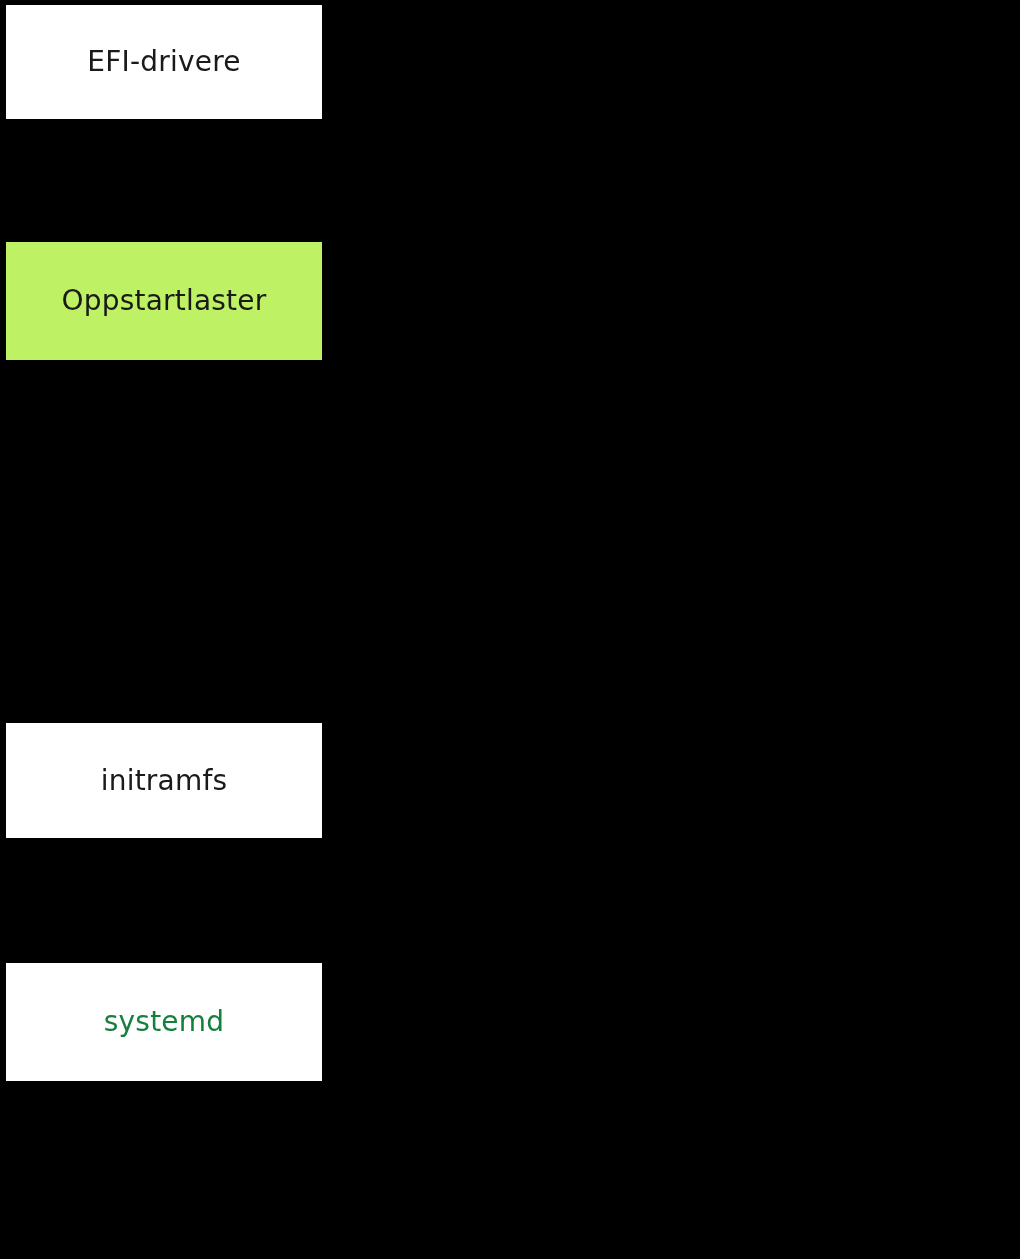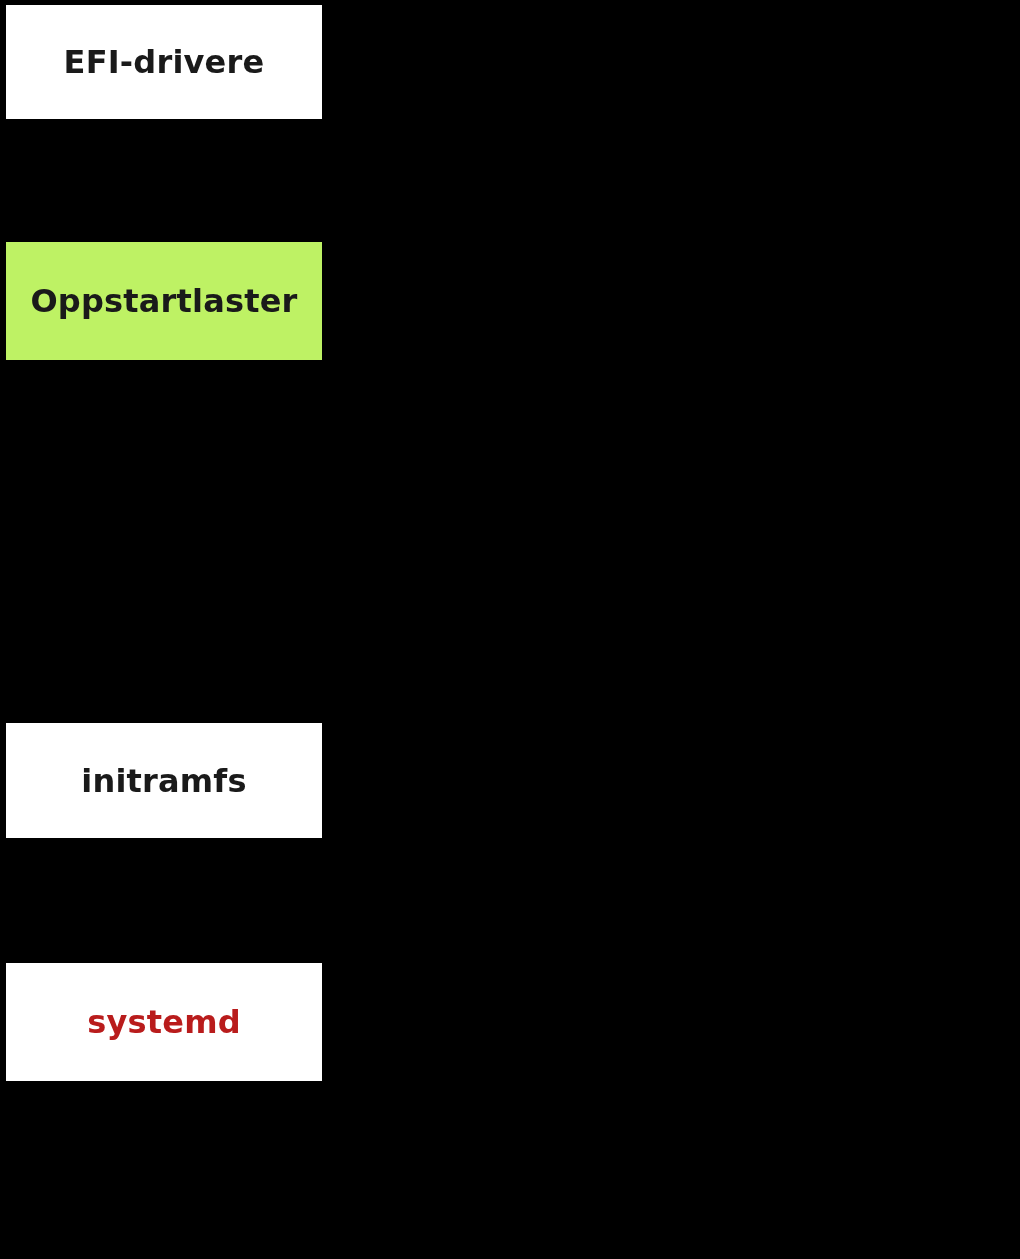--- a/index.html
+++ b/index.html
@@ -25,22 +25,22 @@
     background: #ffffff;
     display: flex;
     align-items: center;
     justify-content: center;
     box-sizing: border-box;
     overflow: hidden;
   }
   .stage-label {
     color: #1a1a1a;
     font-family: "DejaVu Sans", "Liberation Sans", sans-serif;
-    font-size: 32px;
-    font-weight: 700;
+    font-size: 28px;
+    font-weight: 400;
     line-height: 1;
     letter-spacing: 0.2px;
     white-space: nowrap;
     text-align: left;
   }
   
   #stage-box-0 { left: 6px;  top: 5px;    width: 316px; height: 114px; }
   #stage-box-1 { left: 6px;  top: 242px;  width: 316px; height: 118px; }
   #stage-box-2 { left: 6px;  top: 483px;  width: 316px; height: 117px; }
   #stage-box-3 { left: 6px;  top: 723px;  width: 316px; height: 115px; }
@@ -58,16 +58,16 @@
   <div class="stage-box" id="stage-box-1" style="background: #bef264;">
     <span class="stage-label" style="color: rgb(26, 26, 26);">Oppstartlaster</span>
   </div>
 
 
   <div class="stage-box" id="stage-box-3" style="background: rgb(255, 255, 255);">
     <span class="stage-label" style="color: rgb(26, 26, 26);">initramfs</span>
   </div>
 
   <div class="stage-box" id="stage-box-4" style="background: rgb(255, 255, 255);">
-    <span class="stage-label" style="color: #b91c1c;">systemd</span>
+    <span class="stage-label" style="color: #15803d;">systemd</span>
   </div>
 
 </div>
 
 </body></html>

